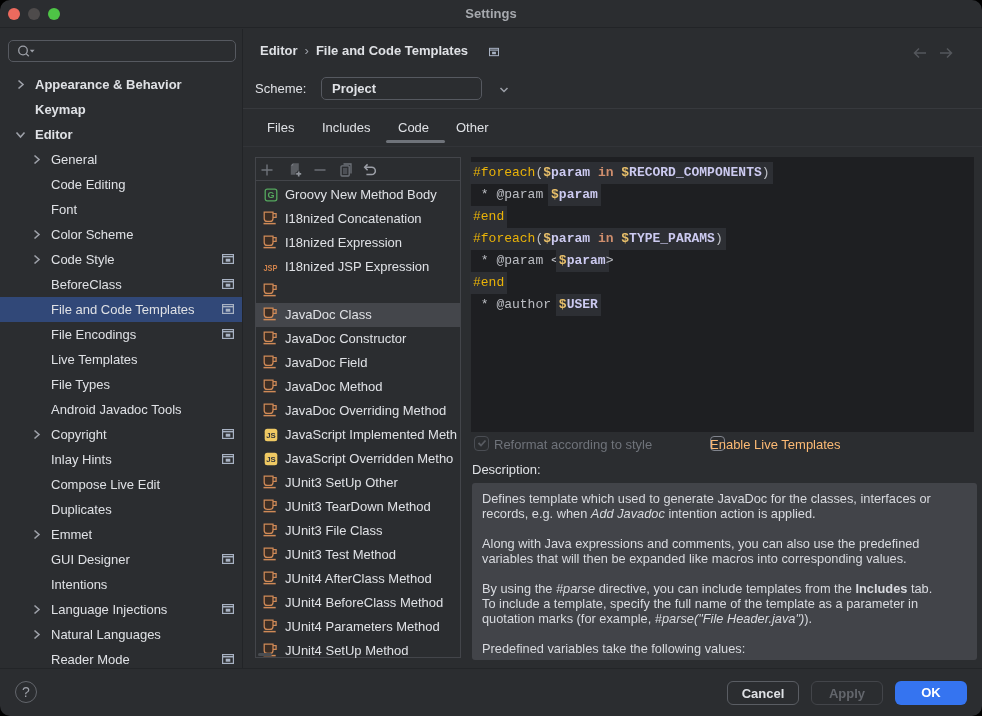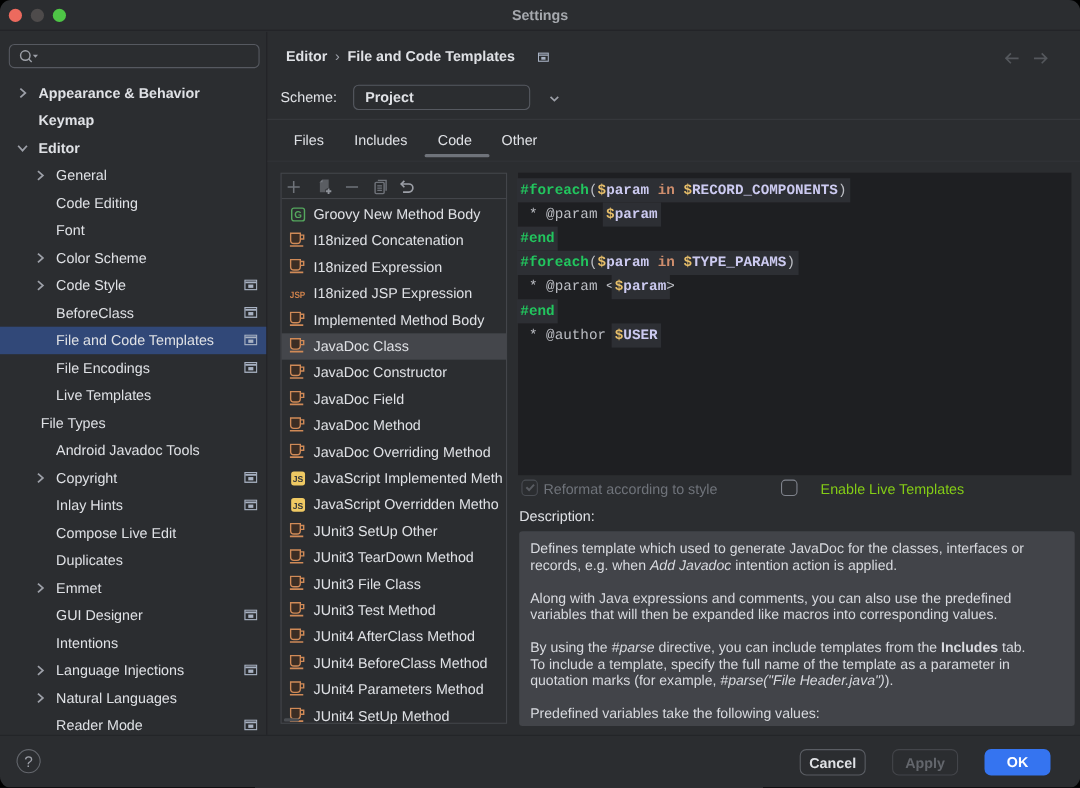--- a/index.html
+++ b/index.html
@@ -38,36 +38,36 @@
 #toolbar{position:absolute;left:0;top:0;width:204px;height:23px;border-bottom:1px solid #43454A}
 .tbi{position:absolute;top:4px;width:16px;height:16px}
 .lrow{position:absolute;left:0;width:204px;height:24px;line-height:24px;white-space:nowrap;overflow:hidden}
 .lrow .licon{position:absolute;left:7px;top:4px;width:16px;height:16px}
 .lrow .ltxt{position:absolute;left:29px;top:0;height:24px;line-height:24px}
 .lsel{background:#44464B}
 
 #editor{position:absolute;left:471px;top:157px;width:503px;height:275px;background:#1E1F22;font-family:"Liberation Mono",monospace;font-size:13px}
 .cl{position:absolute;left:2px;height:22px;line-height:22px;white-space:pre}
 .hl{display:inline-block;height:22px;line-height:22px;padding:0 3px;margin:0 -3px;background:#2D2F34}
-.kw{color:#22c55e;font-weight:bold}
+.kw{color:#eab308;font-weight:normal}
 .dol{color:#E8BF6A;font-weight:bold}
 .vn{color:#CCCAF0;font-weight:bold}
 .in{color:#CF8E6D;font-weight:bold}
 .pl{color:#BCBEC4}
 
 .cb{position:absolute;width:15px;height:15px;border-radius:4px}
 #cb1{left:474px;top:436px;border:1.5px solid #4A4D53}
 #cb2{left:710px;top:436px;border:1.7px solid #80848D}
 #cbt1{position:absolute;left:494px;top:437px;height:16px;line-height:16px;color:#6F737A}
-#cbt2{position:absolute;left:746px;top:437px;height:16px;line-height:16px;color:#84cc16}
+#cbt2{position:absolute;left:710px;top:437px;height:16px;line-height:16px;color:#fdba74}
 #desclabel{position:absolute;left:472px;top:462px;height:16px;line-height:16px}
 #descbox{position:absolute;left:472px;top:483px;width:505px;height:177px;background:#424449;border-radius:3px;color:#D8DADF;font-size:12.8px;line-height:15px;padding:8px 10px}
 #descbox i{font-style:italic}
 
-.btn{position:absolute;top:681px;width:60px;height:24px;border-radius:6px;text-align:center;line-height:23px;font-weight:bold}
+.btn{position:absolute;top:681px;width:72px;height:24px;border-radius:6px;text-align:center;line-height:23px;font-weight:bold}
 #bcancel{left:727px;border:1px solid #5A5D63}
 #bapply{left:811px;border:1px solid #43454A;color:#63666C}
 #bok{left:895px;background:#3574F0;color:#FFF}
 svg{display:block}
 </style></head><body>
 <div id="win">
   <div id="titlebar">
     <div class="dot" style="left:8px;background:#EC6A5E"></div>
     <div class="dot" style="left:28px;background:#4E4B4B"></div>
     <div class="dot" style="left:48px;background:#4EC546"></div>
@@ -149,21 +149,21 @@
         <svg class="scr" viewBox="0 0 12 10">
           <rect x="0.6" y="0.6" width="10.8" height="8.8" stroke="#A8B2C3" stroke-width="1.2" fill="none"></rect>
           <line x1="1" y1="2.7" x2="11" y2="2.7" stroke="#A8B2C3" stroke-width="1.4"></line>
           <rect x="3.7" y="4.7" width="4.6" height="3" fill="#A8B2C3"></rect>
         </svg>
       </div>
   <div class="trow" style="top:347px">
         <span class="txt " style="left:51px">Live Templates</span>
       </div>
   <div class="trow" style="top:372px">
-        <span class="txt " style="left:37px">File Types</span>
+        <span class="txt " style="left:51px">File Types</span>
       </div>
   <div class="trow" style="top:397px">
         <span class="txt " style="left:51px">Android Javadoc Tools</span>
       </div>
   <div class="trow" style="top:422px">
         <svg class="chev" style="left:31px">
           <path d="M3.5 1.5 L8 5.5 L3.5 9.5" fill="none" stroke="#9DA0A8" stroke-width="1.6"></path>
         </svg>
         <span class="txt " style="left:51px">Copyright</span>
         <svg class="scr" viewBox="0 0 12 10">
@@ -313,21 +313,20 @@
             <text x="7.5" y="11.6" font-size="8.4" font-weight="bold" fill="#D0834C" text-anchor="middle" font-family="Liberation Sans" textLength="14" lengthAdjust="spacingAndGlyphs">JSP</text>
           </svg>
           <span class="ltxt">I18nized JSP Expression</span>
         </div>
     <div class="lrow" style="top:121px">
           <svg class="licon" viewBox="0 0 16 16">
             <path d="M1.2 1 H10 V7.4 A3 3 0 0 1 7 10.4 H4.2 A3 3 0 0 1 1.2 7.4 Z" fill="#3B2D24" stroke="#D08A57" stroke-width="1.25"></path>
             <path d="M10 2.7 H13.1 V6.3 H10" fill="none" stroke="#D08A57" stroke-width="1.25"></path>
             <line x1="0.5" y1="12.6" x2="12.7" y2="12.6" stroke="#D08A57" stroke-width="1.5"></line>
           </svg>
-          <span class="ltxt">Implemented Method Body</span>
         </div>
     <div class="lrow lsel" style="top:145px">
           <svg class="licon" viewBox="0 0 16 16">
             <path d="M1.2 1 H10 V7.4 A3 3 0 0 1 7 10.4 H4.2 A3 3 0 0 1 1.2 7.4 Z" fill="#3B2D24" stroke="#D08A57" stroke-width="1.25"></path>
             <path d="M10 2.7 H13.1 V6.3 H10" fill="none" stroke="#D08A57" stroke-width="1.25"></path>
             <line x1="0.5" y1="12.6" x2="12.7" y2="12.6" stroke="#D08A57" stroke-width="1.5"></line>
           </svg>
           <span class="ltxt">JavaDoc Class</span>
         </div>
     <div class="lrow" style="top:169px">

